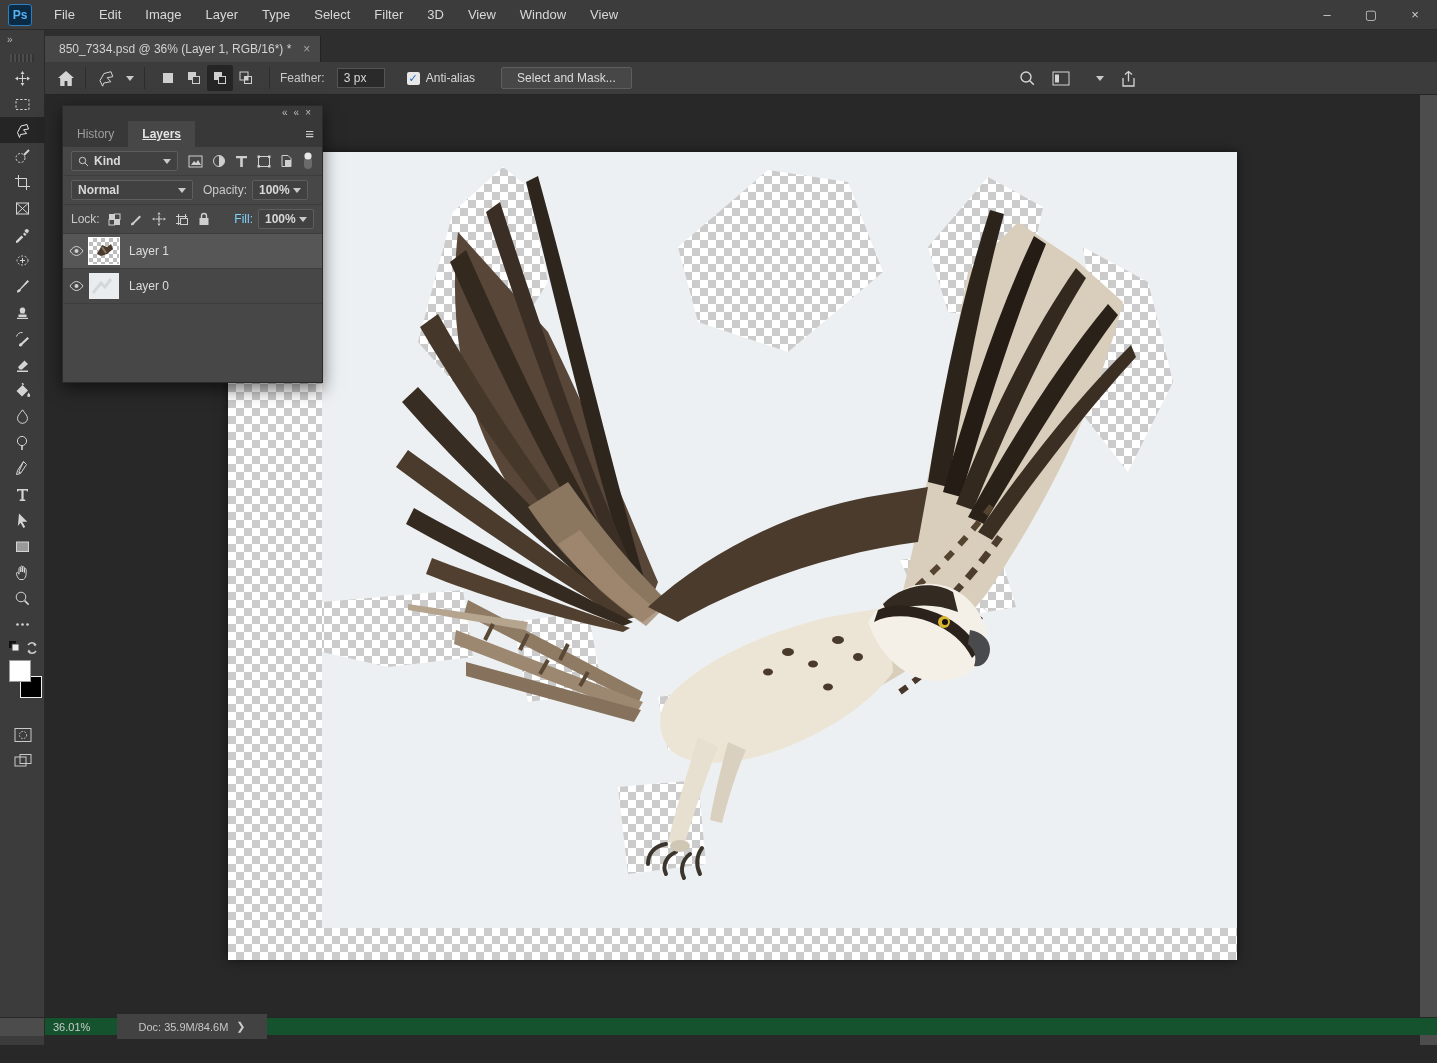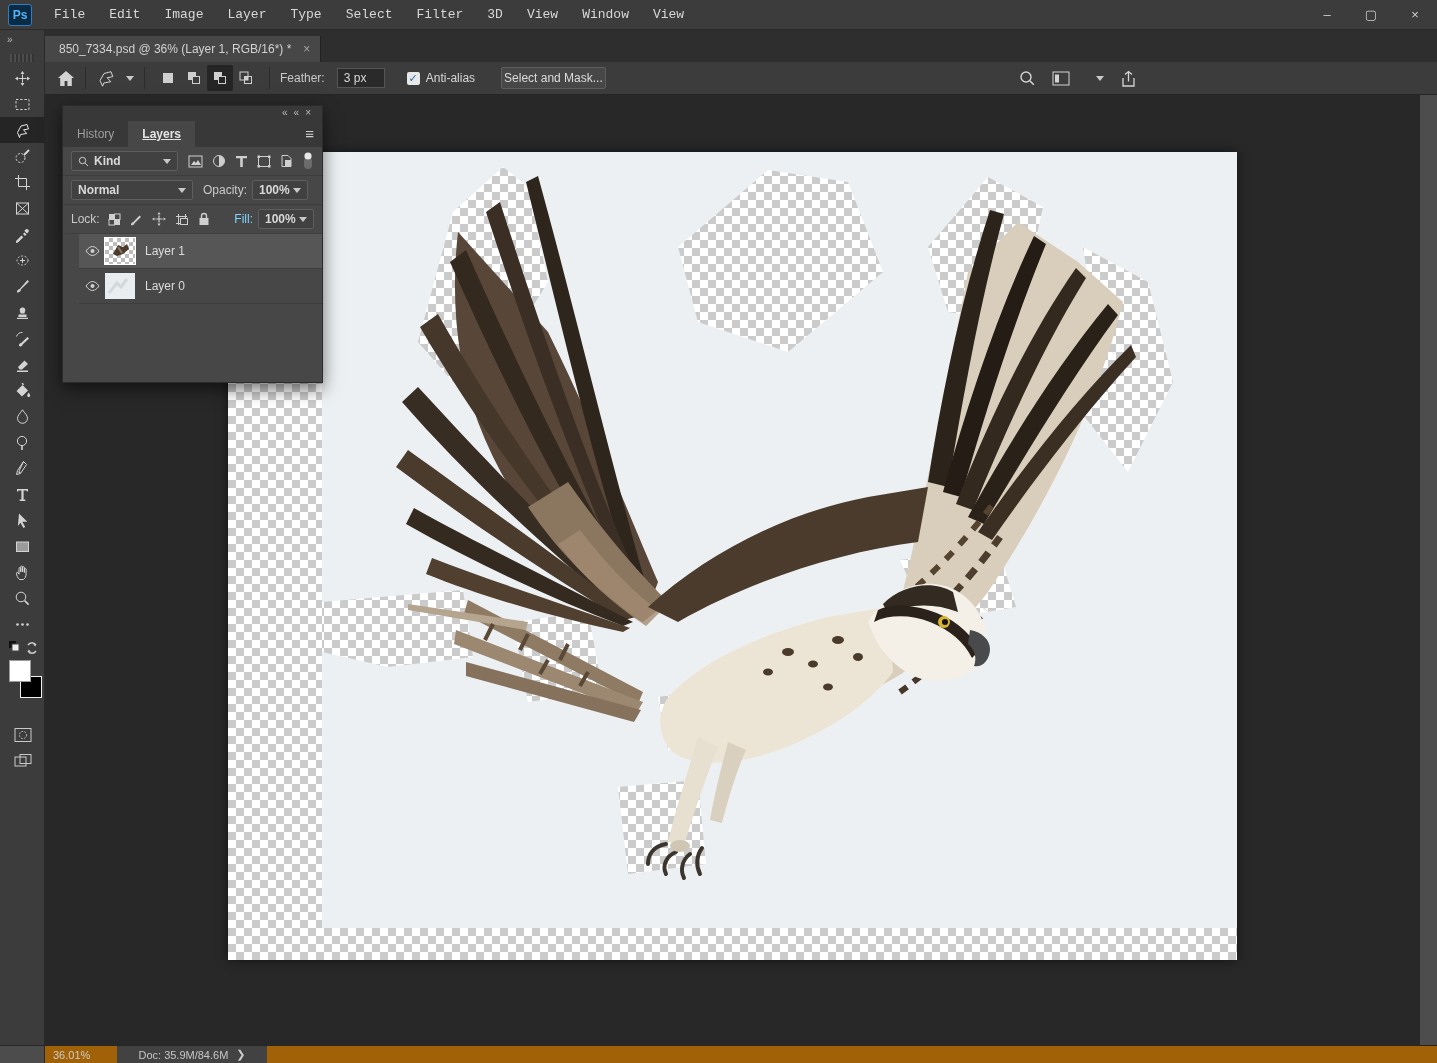--- a/index.html
+++ b/index.html
@@ -2,21 +2,21 @@
 <html><head>
 <meta charset="utf-8">
 <style>
   html,body{margin:0;padding:0;background:#191919;}
   *{box-sizing:border-box;font-family:"Liberation Sans","DejaVu Sans",sans-serif;}
   .app{position:relative;width:1437px;height:1063px;background:#282828;overflow:hidden;color:#d6d6d6;font-size:12px;}
   .abs{position:absolute;}
   
   .menubar{left:0;top:0;width:1437px;height:30px;background:#3c3c3c;display:flex;align-items:center;border-bottom:1px solid #2a2a2a;}
   .ps-logo{width:24px;height:22px;margin:0 10px 0 8px;background:#0b2a44;border:1px solid #2f7fc0;border-radius:3px;color:#57b2f2;font-size:12px;font-weight:bold;display:flex;align-items:center;justify-content:center;}
-  .menu-item{padding:0 12px;height:30px;display:flex;align-items:center;color:#d8d8d8;font-size:13px;font-family:Liberation Mono, monospace;}
+  .menu-item{padding:0 12px;height:30px;display:flex;align-items:center;color:#d8d8d8;font-size:13px;}
   .win-controls{position:absolute;right:0;top:0;height:30px;display:flex;}
   .win-btn{width:44px;height:28px;display:flex;align-items:center;justify-content:center;color:#cfcfcf;font-size:13px;}
   
   .tabrow{left:45px;top:30px;width:1392px;height:32px;background:#2e2e2e;}
   .doc-tab{position:absolute;left:0;top:6px;height:26px;background:#474747;display:flex;align-items:center;padding:0 10px 0 14px;color:#d2d2d2;font-size:12px;border-right:1px solid #222;}
   .tab-close{margin-left:12px;color:#a5a5a5;font-size:12px;}
   
   .toolstrip{left:0;top:30px;width:45px;height:1015px;background:#3c3c3c;border-right:1px solid #2a2a2a;}
   .collapse-chip{position:absolute;left:0;top:4px;width:45px;height:16px;color:#b9b9b9;font-size:10px;padding-left:7px;letter-spacing:-1px;}
   .grip{position:absolute;left:10px;top:24px;width:24px;height:8px;background:repeating-linear-gradient(90deg,#4c4c4c 0 2px,#343434 2px 4px);}
@@ -25,54 +25,54 @@
   .swatch-mini{position:absolute;left:8px;width:30px;height:16px;}
   .fg-swatch{position:absolute;left:9px;width:22px;height:22px;background:#ffffff;border:1px solid #9a9a9a;z-index:2;}
   .bg-swatch{position:absolute;left:20px;width:22px;height:22px;background:#000000;border:1px solid #f0f0f0;z-index:1;}
   
   .optionsbar{left:45px;top:62px;width:1392px;height:33px;background:#3c3c3c;border-bottom:1px solid #252525;display:flex;align-items:center;}
   .opt-sep{width:1px;height:22px;background:#2c2c2c;margin:0 10px;}
   .mode-btn{width:26px;height:26px;display:flex;align-items:center;justify-content:center;border-radius:2px;}
   .mode-btn.active{background:#252525;}
   .feather-input{width:48px;height:20px;background:#2a2a2a;border:1px solid #555;color:#d8d8d8;font-size:12px;display:flex;align-items:center;padding-left:6px;margin-left:12px;}
   .checkbox{width:13px;height:13px;background:#e8e8e8;border-radius:2px;color:#1d6fb8;font-size:11px;line-height:13px;text-align:center;font-weight:bold;margin-right:6px;}
-  .sam-btn{height:22px;background:#474747;border:1px solid #5e5e5e;border-radius:2px;color:#dcdcdc;display:flex;align-items:center;padding:0 2px;font-size:12px;margin-left:26px;}
+  .sam-btn{height:22px;background:#474747;border:1px solid #5e5e5e;border-radius:2px;color:#dcdcdc;display:flex;align-items:center;padding:0 15px;font-size:12px;margin-left:26px;}
   .opt-right{position:absolute;right:300px;top:62px;height:33px;display:flex;align-items:center;gap:16px;}
   
   .pasteboard{left:46px;top:95px;width:1374px;height:950px;background:#282828;}
   .rightdock{left:1420px;top:95px;width:17px;height:950px;background:#4d4d4d;}
   .document{left:228px;top:152px;width:1009px;height:808px;
     background-image:conic-gradient(#cbcbcb 0 25%,#ffffff 0 50%,#cbcbcb 0 75%,#ffffff 0);
     background-size:16px 16px;box-shadow:0 0 10px rgba(0,0,0,.55);}
   
   .panel{left:62px;top:105px;width:261px;height:278px;background:#474747;box-shadow:0 6px 16px rgba(0,0,0,.55);border:1px solid #2b2b2b;}
   .panel-top{height:15px;background:#383838;position:relative;}
   .panel-top .glyphs{position:absolute;right:5px;top:1px;color:#bdbdbd;font-size:10px;letter-spacing:6px;}
   .panel-tabs{height:26px;background:#383838;display:flex;align-items:flex-end;position:relative;}
   .ptab{height:26px;display:flex;align-items:center;padding:0 14px;font-size:12px;color:#9e9e9e;}
   .ptab.active{background:#474747;color:#e4e4e4;font-weight:bold;text-decoration:underline;}
   .panel-menu{position:absolute;right:8px;top:4px;color:#cfcfcf;font-size:15px;}
   .prow{position:relative;height:29px;border-bottom:1px solid #3d3d3d;display:flex;align-items:center;padding:0 8px;}
   .well{background:#414141;border:1px solid #5e5e5e;border-radius:2px;height:20px;display:flex;align-items:center;color:#d8d8d8;font-size:12px;font-weight:bold;}
   .chev{width:0;height:0;border-left:4px solid transparent;border-right:4px solid transparent;border-top:5px solid #c9c9c9;margin-left:6px;}
   .filter-icons{display:flex;align-items:center;gap:9px;margin-left:10px;}
-  .layer-row{position:relative;height:35px;display:flex;align-items:center;border-bottom:1px solid #3d3d3d;margin-left:16px;}
+  .layer-row{position:relative;height:35px;display:flex;align-items:center;border-bottom:1px solid #3d3d3d;}
   .layer-row.selected{background:#565656;}
   .eye{width:26px;display:flex;justify-content:center;}
   .thumb{width:30px;height:26px;margin-right:10px;position:relative;
     background-image:conic-gradient(#bdbdbd 0 25%,#ffffff 0 50%,#bdbdbd 0 75%,#ffffff 0);background-size:8px 8px;}
   .thumb.selected-frame{outline:1px solid #ffffff;}
   .thumb.layer0{background:#e9edef;}
   .lname{font-size:12px;color:#dcdcdc;}
   .panel-bottom{position:absolute;left:0;bottom:0;width:100%;height:26px;border-top:1px solid #3d3d3d;display:flex;align-items:center;justify-content:flex-end;gap:13px;padding:0 12px;}
   
-  .statusbar{left:0;top:1045px;width:1437px;height:18px;background:#a16207;border-top:1px solid #262626;display:flex;align-items:center;}
+  .statusbar{left:0;top:1017px;width:1437px;height:18px;background:#14532d;border-top:1px solid #262626;display:flex;align-items:center;}
   .status-corner{width:45px;height:18px;background:#4c4c4c;border-right:1px solid #2a2a2a;}
   .zoom-box{width:72px;padding-left:8px;color:#cccccc;font-size:11px;}
-  .doc-box{width:150px;height:18px;background:#424242;color:#c6c6c6;font-size:11px;display:flex;align-items:center;justify-content:center;}
+  .doc-box{width:150px;height:25px;background:#424242;color:#c6c6c6;font-size:11px;display:flex;align-items:center;justify-content:center;}
   .doc-chev{color:#cccccc;font-size:11px;margin-left:8px;}
   svg{display:block;}
 </style>
 </head>
 <body>
 
 <div class="app">
 
   <div class="abs menubar">
     <div class="ps-logo">Ps</div>

